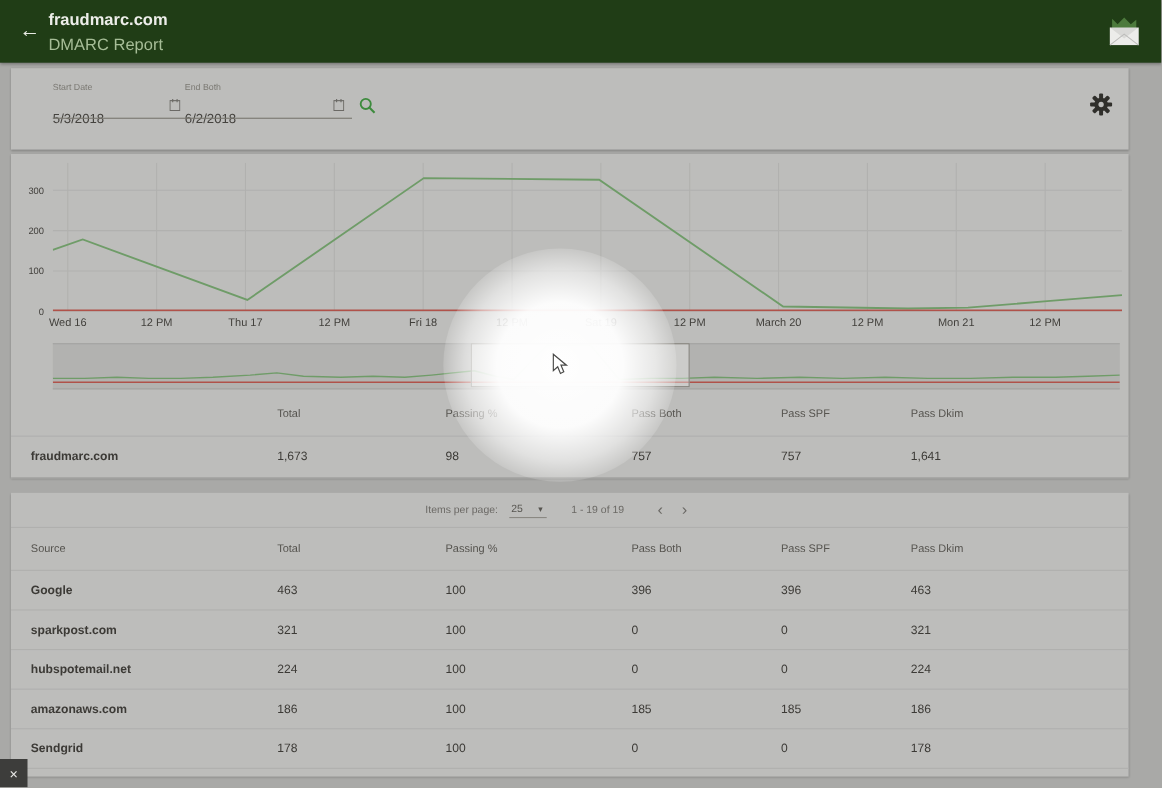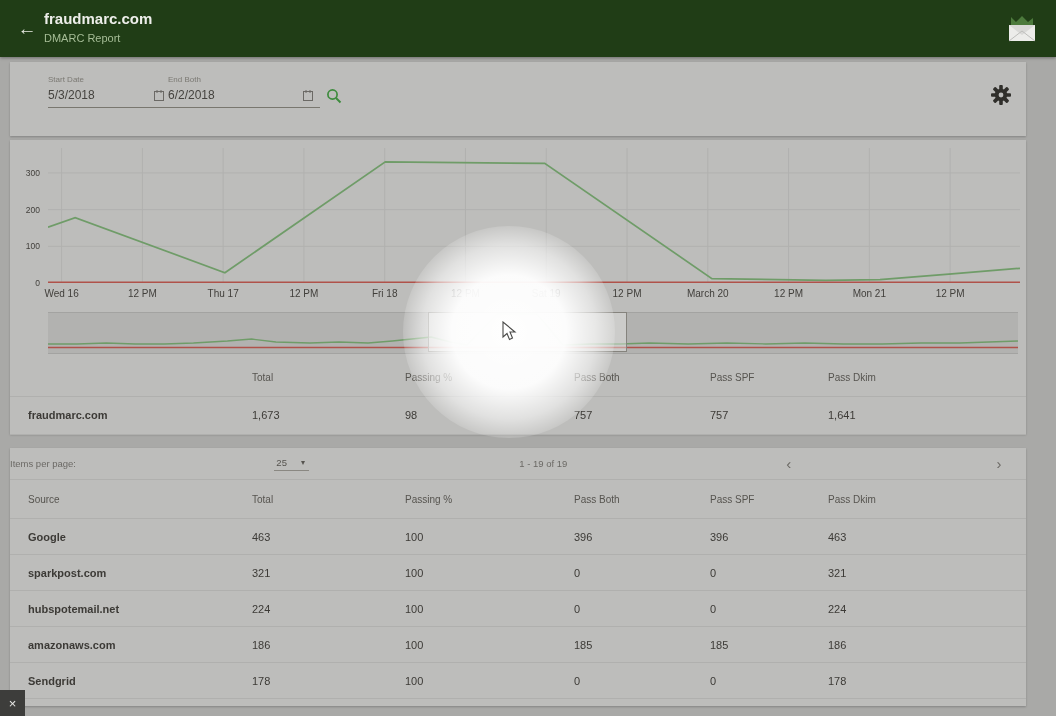--- a/index.html
+++ b/index.html
@@ -4,33 +4,33 @@
 <style>
   html,body{margin:0;padding:0;background:#a9a9a7;font-family:"Liberation Sans",sans-serif;}
   #stage{position:relative;width:1056px;height:716px;overflow:hidden;background:#a9a9a7;}
 
   
   .app-header{position:absolute;left:0;top:0;width:1056px;height:57px;background:#203d16;
     box-shadow:0 1px 3px rgba(0,0,0,.35);z-index:5;}
   .back-btn{position:absolute;left:14px;top:16px;width:26px;height:26px;color:#e8ebe4;
     font-size:19px;line-height:26px;text-align:center;cursor:pointer;}
   .hdr-title{position:absolute;left:44px;top:10px;color:#edeeea;font-size:15px;font-weight:bold;}
-  .hdr-sub{position:absolute;left:44px;top:32px;color:#a6bd97;font-size:11px;}
+  .hdr-sub{position:absolute;left:44px;top:32px;color:#a6bd97;font-size:15px;}
   .hdr-logo{position:absolute;right:16px;top:14px;width:36px;height:29px;}
 
   
   .card{position:absolute;left:10px;width:1016px;background:#bdbdbb;
     box-shadow:0 1px 2px rgba(0,0,0,.22);}
   .toolbar-card{top:62px;height:74px;}
   .chart-card{top:140px;height:294px;}
   .table-card{top:448px;height:258px;}
 
   
   .fld-label{position:absolute;top:13px;font-size:8px;color:#7b7973;}
-  .fld-value{position:absolute;top:26px;font-size:12px;color:#45433f;}
+  .fld-value{position:absolute;top:39px;font-size:12px;color:#45433f;}
   .fld-underline{position:absolute;left:38px;top:45px;width:272px;height:1px;background:#79776f;}
   .cal-icon{position:absolute;top:28px;width:10px;height:11px;}
   .search-btn{position:absolute;left:316px;top:26px;width:16px;height:16px;cursor:pointer;}
   .gear-btn{position:absolute;left:980px;top:22px;width:22px;height:22px;cursor:pointer;}
 
   
   .main-plot{position:absolute;left:38px;top:8px;width:972px;height:135px;}
   .y-label{position:absolute;width:26px;text-align:right;font-size:8.5px;color:#413f3b;left:4px;}
   .x-label{position:absolute;top:148px;width:60px;text-align:center;font-size:10px;color:#413f3b;}
   .brush{position:absolute;left:38px;top:172px;width:970px;height:40px;background:#b2b2b0;
@@ -45,21 +45,21 @@
   .thead span{font-size:10px;color:#56544f;}
   .c0{left:18px;font-weight:bold;}
   .c1{left:242px;} .c2{left:395px;} .c3{left:564px;} .c4{left:700px;} .c5{left:818px;}
   .summary-head{position:absolute;left:0;top:218px;width:100%;height:38px;}
   .summary-row{position:absolute;left:0;top:256px;width:100%;height:38px;}
   .thead-row{height:38px;}
   .trow{height:35px;cursor:pointer;}
 
   
   .pagination{position:relative;height:31px;border-bottom:1px solid #b0b0ae;
-    display:flex;align-items:center;justify-content:space-between;padding-right:16px;
+    display:flex;align-items:center;justify-content:center;padding-right:16px;
     font-size:9.5px;color:#6b6965;}
   .pg-label{margin-right:10px;}
   .pg-select{position:relative;margin-right:22px;border-bottom:1px solid #8a8882;
     padding:0 4px 2px 2px;color:#56544f;cursor:pointer;display:flex;align-items:center;}
   .pg-select .caret{margin-left:14px;font-size:8px;color:#56544f;}
   .pg-range{margin-right:22px;}
   .pg-arrow{width:22px;text-align:center;font-size:15px;color:#6b6965;cursor:pointer;}
 
   
   .spotlight{position:absolute;left:403px;top:226px;width:212px;height:212px;border-radius:50%;

